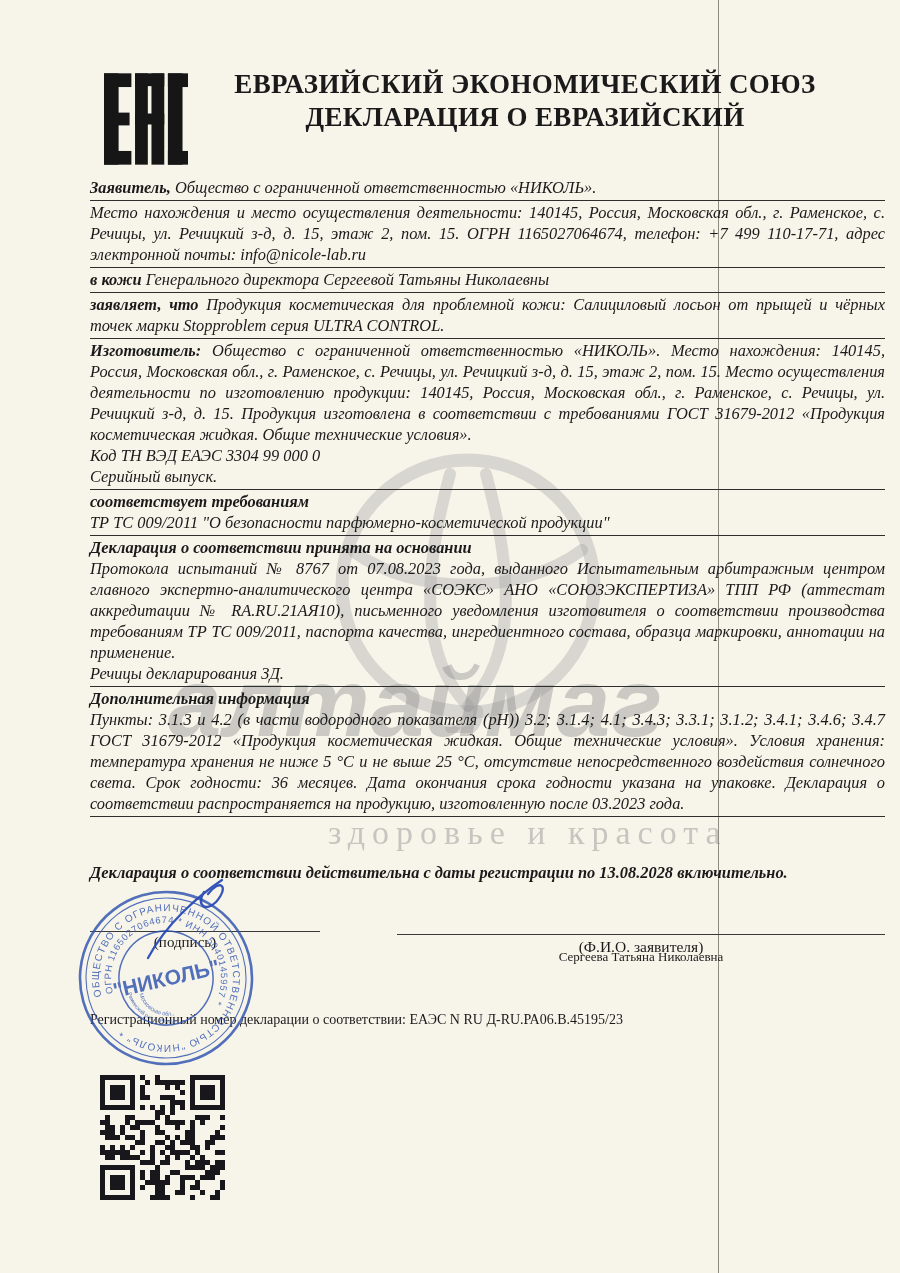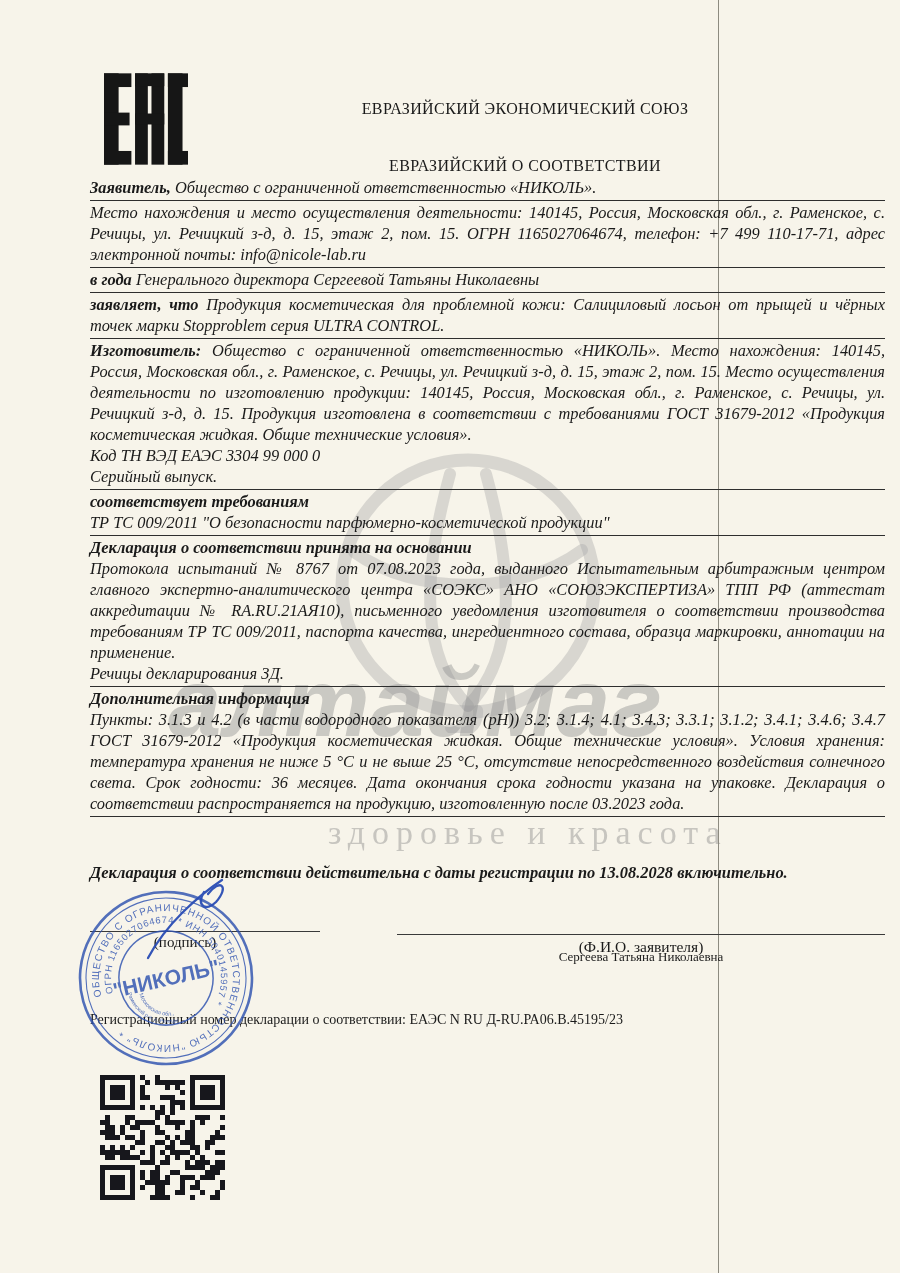--- a/index.html
+++ b/index.html
@@ -18,21 +18,21 @@
     color:rgba(140,140,140,.42);letter-spacing:1px;white-space:nowrap;font-style:italic;
   }
   .wm-sub{
     position:absolute;left:328px;top:814px;z-index:1;
     font-family:Liberation Serif, serif;font-size:34px;letter-spacing:7px;
     color:rgba(140,140,140,.45);white-space:nowrap;
   }
   
   .eac{position:absolute;left:104px;top:72px;z-index:3;}
   .titles{position:absolute;left:190px;top:68px;width:670px;text-align:center;z-index:3;}
-  .titles div{font-weight:normal;font-size:16px;line-height:33px;letter-spacing:.4px;margin-top:24px;}
+  .titles div{font-weight:bold;font-size:27px;line-height:33px;letter-spacing:.4px;}
   
   .tbl{position:absolute;left:90px;top:176px;width:795px;z-index:3;
        font-size:16.4px;line-height:21px;}
   .row{border-bottom:1.6px solid #2e2e2e;padding:1px 0 2px;font-style:italic;}
   .row:last-child{border-bottom:none;margin-top:44px;}
   .just{text-align:justify;text-align-last:left;}
   .bold{font-weight:bold;}
   
   .sigline-left{position:absolute;left:90px;top:931px;width:230px;border-top:1.6px solid #3a3a3a;z-index:3;}
   .sigcap-left{position:absolute;left:100px;top:934px;width:170px;text-align:center;font-size:15px;z-index:3;}
@@ -81,35 +81,35 @@
           <rect x="34" y="44" width="32" height="12"></rect>
         <rect x="70" y="0" width="16" height="100"></rect>
           <rect x="70" y="0" width="22" height="15"></rect>
         <rect x="70" y="85" width="22" height="15"></rect>
       </g>
     </svg>
   </div>
 
   <div class="titles">
     <div>ЕВРАЗИЙСКИЙ ЭКОНОМИЧЕСКИЙ СОЮЗ</div>
-    <div>ЕВРАЗИЙСКИЙ О СООТВЕТСТВИИ</div>
+    <div>ДЕКЛАРАЦИЯ О ЕВРАЗИЙСКИЙ</div>
   </div>
 
   <div class="tbl">
 
     <div class="row">
       <span class="bold">Заявитель,</span><span> Общество с ограниченной ответственностью «НИКОЛЬ».</span>
     </div>
 
     <div class="row just">
       <span>Место нахождения и место осуществления деятельности: 140145, Россия, Московская обл., г. Раменское, с. Речицы, ул. Речицкий з-д, д. 15, этаж 2, пом. 15. ОГРН 1165027064674, телефон: +7 499 110-17-71, адрес электронной почты: info@nicole-lab.ru</span>
     </div>
 
     <div class="row">
-      <span class="bold">в года</span><span> Генерального директора Сергеевой Татьяны Николаевны</span>
+      <span class="bold">в кожи</span><span> Генерального директора Сергеевой Татьяны Николаевны</span>
     </div>
 
     <div class="row just">
       <span class="bold">заявляет, что</span><span> Продукция косметическая для проблемной кожи: Салициловый лосьон от прыщей и чёрных точек марки Stopproblem серия ULTRA CONTROL.</span>
     </div>
 
     <div class="row">
       <div class="just">
         <span class="bold">Изготовитель:</span><span> Общество с ограниченной ответственностью «НИКОЛЬ». Место нахождения: 140145, Россия, Московская обл., г. Раменское, с. Речицы, ул. Речицкий з-д, д. 15, этаж 2, пом. 15. Место осуществления деятельности по изготовлению продукции: 140145, Россия, Московская обл., г. Раменское, с. Речицы, ул. Речицкий з-д, д. 15. Продукция изготовлена в соответствии с требованиями ГОСТ 31679-2012 «Продукция косметическая жидкая. Общие технические условия».</span>
       </div>

